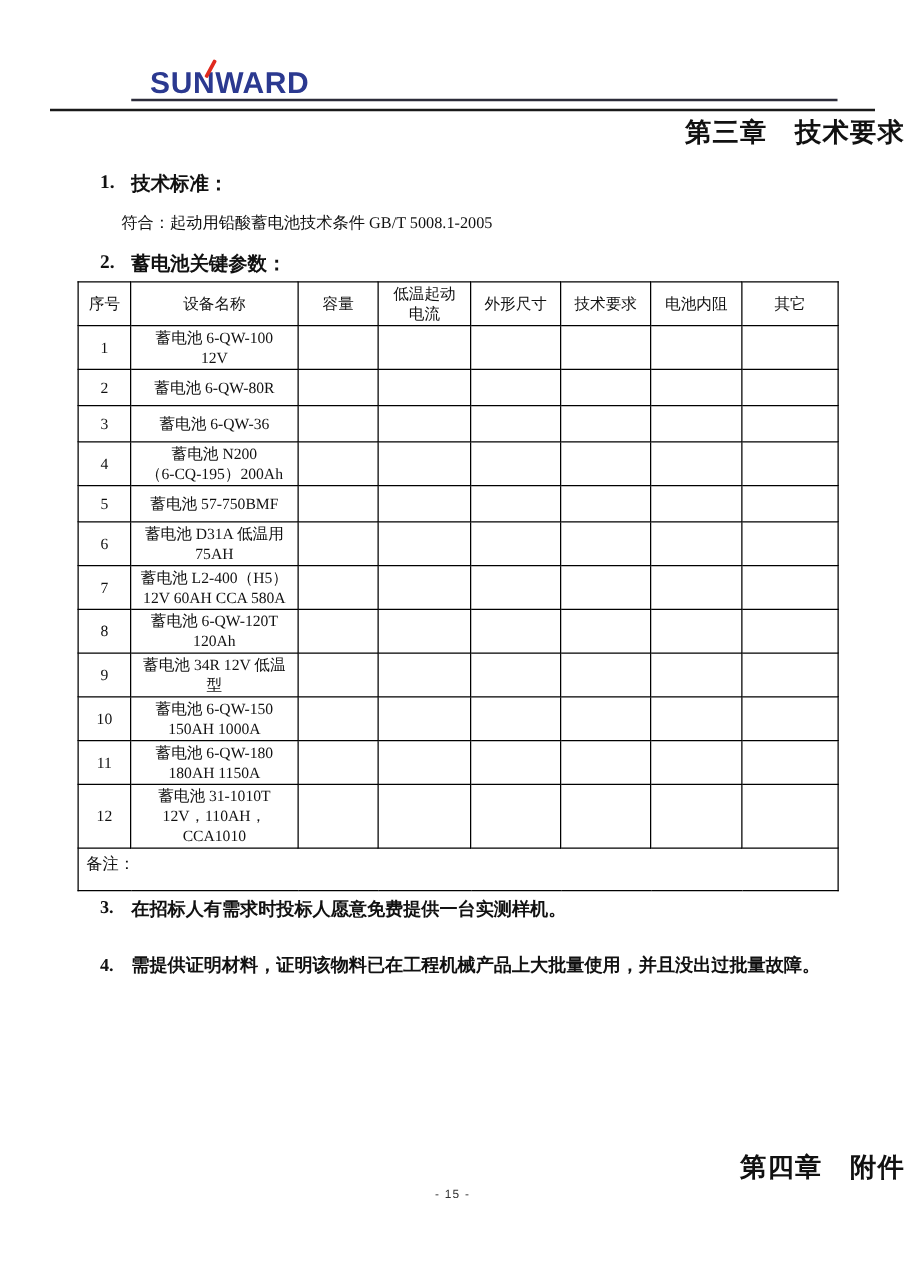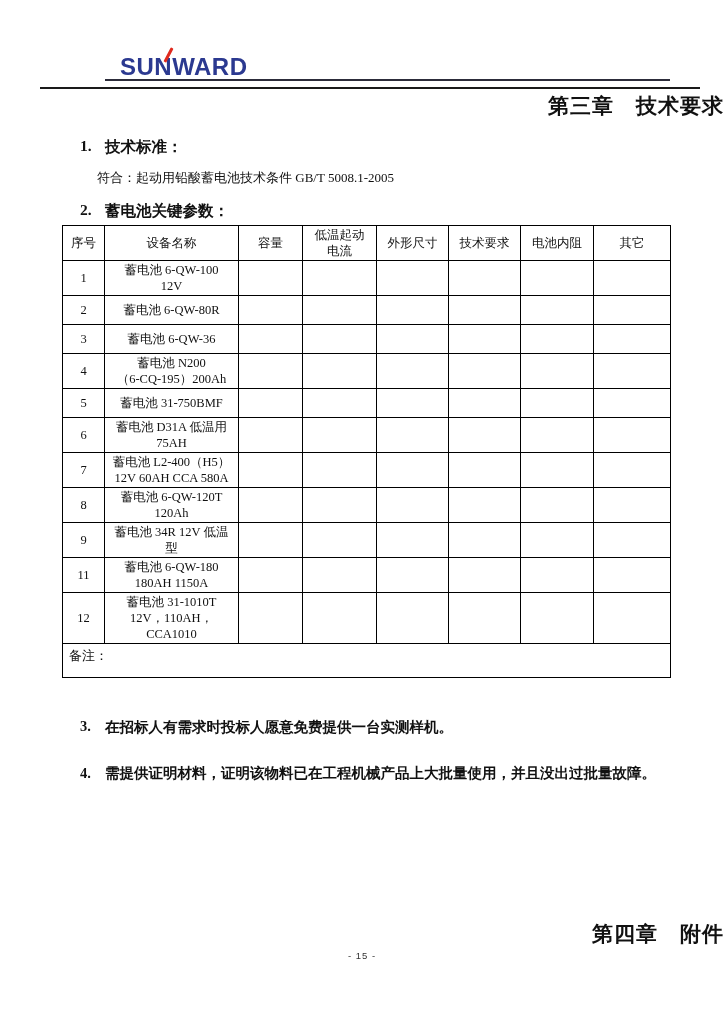--- a/index.html
+++ b/index.html
@@ -166,21 +166,21 @@
 （6-CQ-195）200Ah</td>
       <td></td>
       <td></td>
       <td></td>
       <td></td>
       <td></td>
       <td></td>
     </tr>
         <tr class="row-short">
       <td>5</td>
-      <td class="pre">蓄电池 31-750BMF</td>
+      <td class="pre">蓄电池 57-750BMF</td>
       <td></td>
       <td></td>
       <td></td>
       <td></td>
       <td></td>
       <td></td>
     </tr>
         <tr class="row-tall">
       <td>6</td>
       <td class="pre">蓄电池 D31A 低温用
@@ -211,20 +211,31 @@
       <td></td>
       <td></td>
       <td></td>
       <td></td>
       <td></td>
     </tr>
         <tr class="row-tall">
       <td>9</td>
       <td class="pre">蓄电池 34R 12V 低温
 型</td>
+      <td></td>
+      <td></td>
+      <td></td>
+      <td></td>
+      <td></td>
+      <td></td>
+    </tr>
+        <tr class="row-tall">
+      <td>10</td>
+      <td class="pre">蓄电池 6-QW-150
+150AH 1000A</td>
       <td></td>
       <td></td>
       <td></td>
       <td></td>
       <td></td>
       <td></td>
     </tr>
         <tr class="row-tall">
       <td>11</td>
       <td class="pre">蓄电池 6-QW-180

